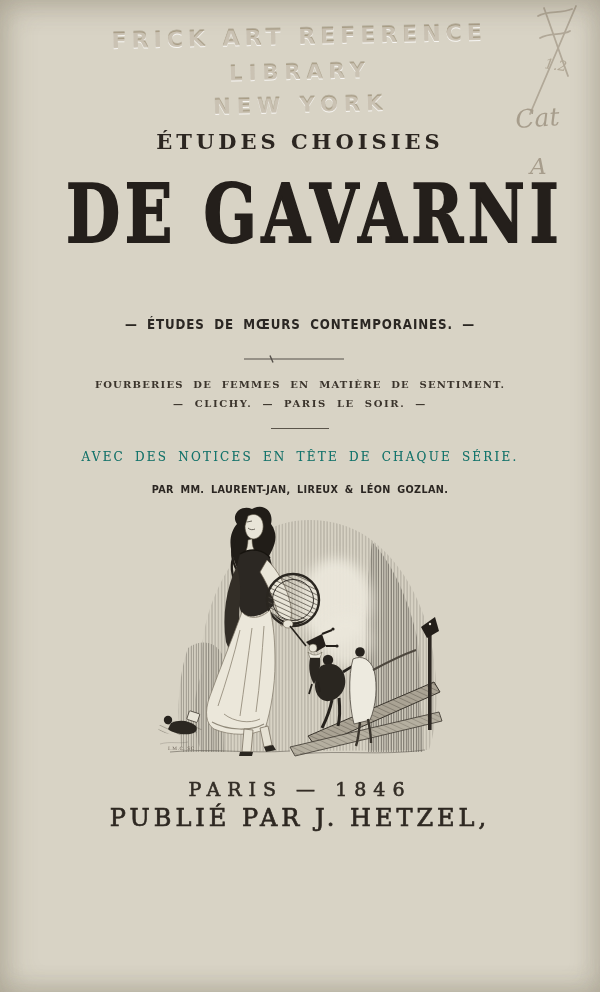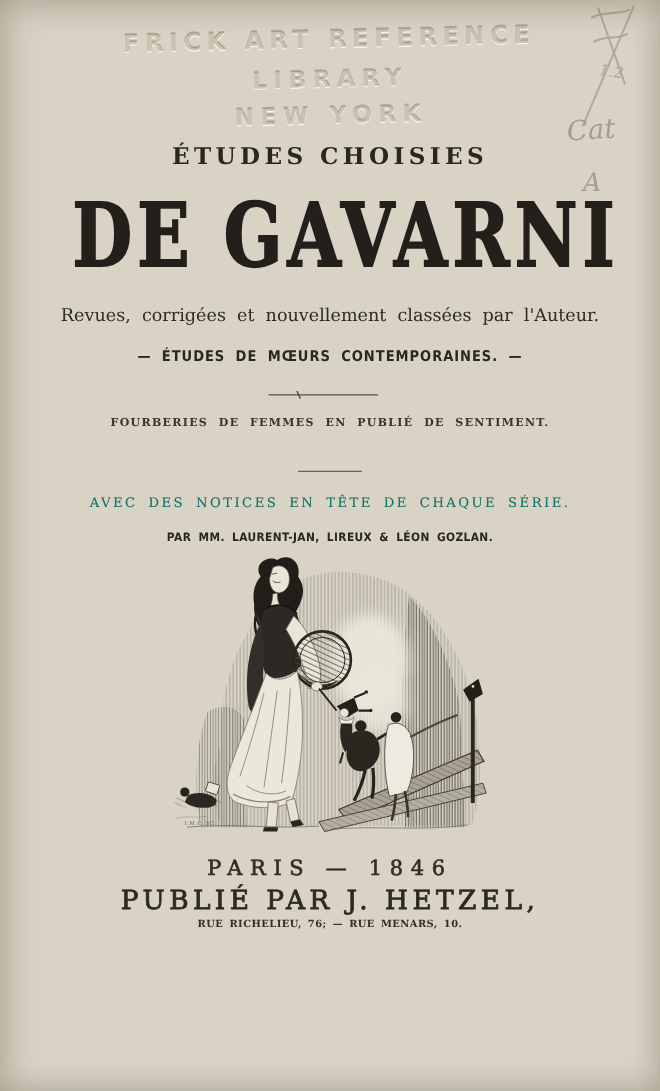--- a/index.html
+++ b/index.html
@@ -71,31 +71,31 @@
       <path d="M38,14 C48,8 60,12 72,7"></path>
       <path d="M40,36 C50,30 62,34 70,29"></path>
     </g>
     <text x="44" y="66" transform="rotate(9 44 66)" font-family="DejaVu Serif, serif" font-style="italic" font-size="14" fill="#b1a795">1.2</text>
     <text x="16" y="126" transform="rotate(-4 16 126)" font-family="DejaVu Serif, serif" font-style="italic" font-size="25" fill="#a79d8c">Cat</text>
     <text x="30" y="172" font-family="DejaVu Serif, serif" font-style="italic" font-size="23" fill="#a79d8c">A</text>
   </svg>
 
   <div class="centered series-title">ÉTUDES CHOISIES</div>
   <div class="centered main-title">DE GAVARNI</div>
-  <div class="centered revision">Revues, corrigées et nouvellement classées par l'Auteur.</div>
   <div class="centered collection">— ÉTUDES DE MŒURS CONTEMPORAINES. —</div>
 
   <div class="ornament1">
     <svg width="100" height="10" viewBox="0 0 100 10">
       <line x1="0" y1="5" x2="100" y2="5" stroke="#55504a" stroke-width="1.1"></line>
       <path d="M26,1.5 L29,8.5" stroke="#55504a" stroke-width="1.4"></path>
     </svg>
   </div>
 
-  <div class="centered contents1">FOURBERIES DE FEMMES EN PUBLIÉ DE SENTIMENT.</div>
+  <div class="centered contents1">FOURBERIES DE FEMMES EN MATIÈRE DE SENTIMENT.</div>
+  <div class="centered contents2">— CLICHY. — PARIS LE SOIR. —</div>
 
   <div class="ornament2"></div>
 
   <div class="centered notices">AVEC DES NOTICES EN TÊTE DE CHAQUE SÉRIE.</div>
   <div class="centered authors">PAR MM. LAURENT-JAN, LIREUX &amp; LÉON GOZLAN.</div>
 
   <svg class="vignette" viewBox="0 0 322 262">
     <defs>
       <pattern id="hv" width="3.2" height="8" patternUnits="userSpaceOnUse">
         <path d="M1.6,0 V8" stroke="#57524a" stroke-width="0.75"></path>
@@ -187,15 +187,14 @@
     <g stroke="#57524a" fill="none" opacity="0.6">
       <path d="M30,252 C70,248 110,254 150,251 M160,254 C200,250 240,256 285,250" stroke-width="0.9"></path>
       <path d="M20,244 C30,241 40,244 48,242" stroke-width="0.8" opacity=".5"></path>
     </g>
 
     <text x="28" y="250" font-size="4.6" letter-spacing="0.5" fill="#6a6156" font-family="DejaVu Serif, serif">I.M.C. SC</text>
   </svg>
 
   <div class="centered city-year">PARIS — 1846</div>
   <div class="centered publisher">PUBLIÉ PAR J. HETZEL,</div>
-  <div class="centered address">RUE RICHELIEU, 76; — RUE MENARS, 10.</div>
 
 </div>
 
 </body></html>

